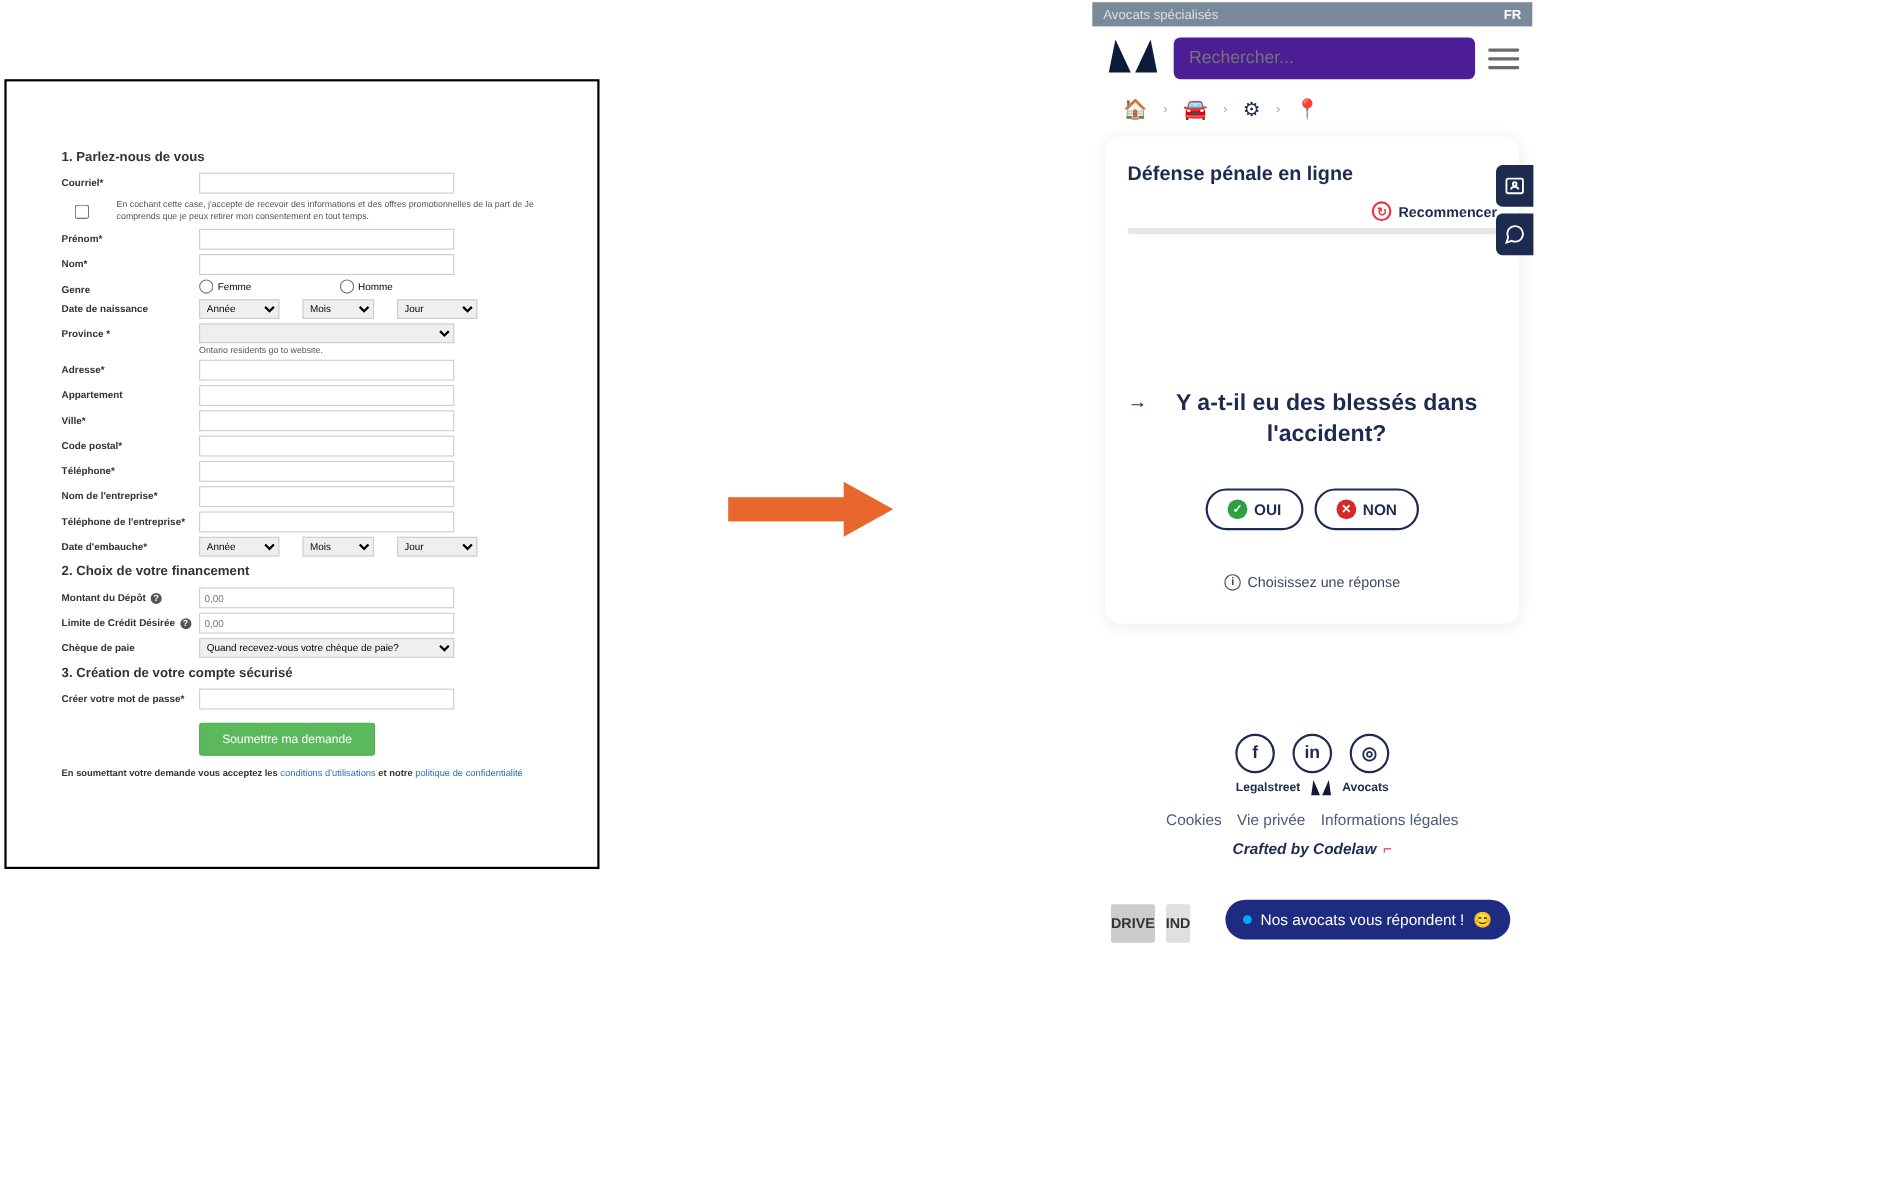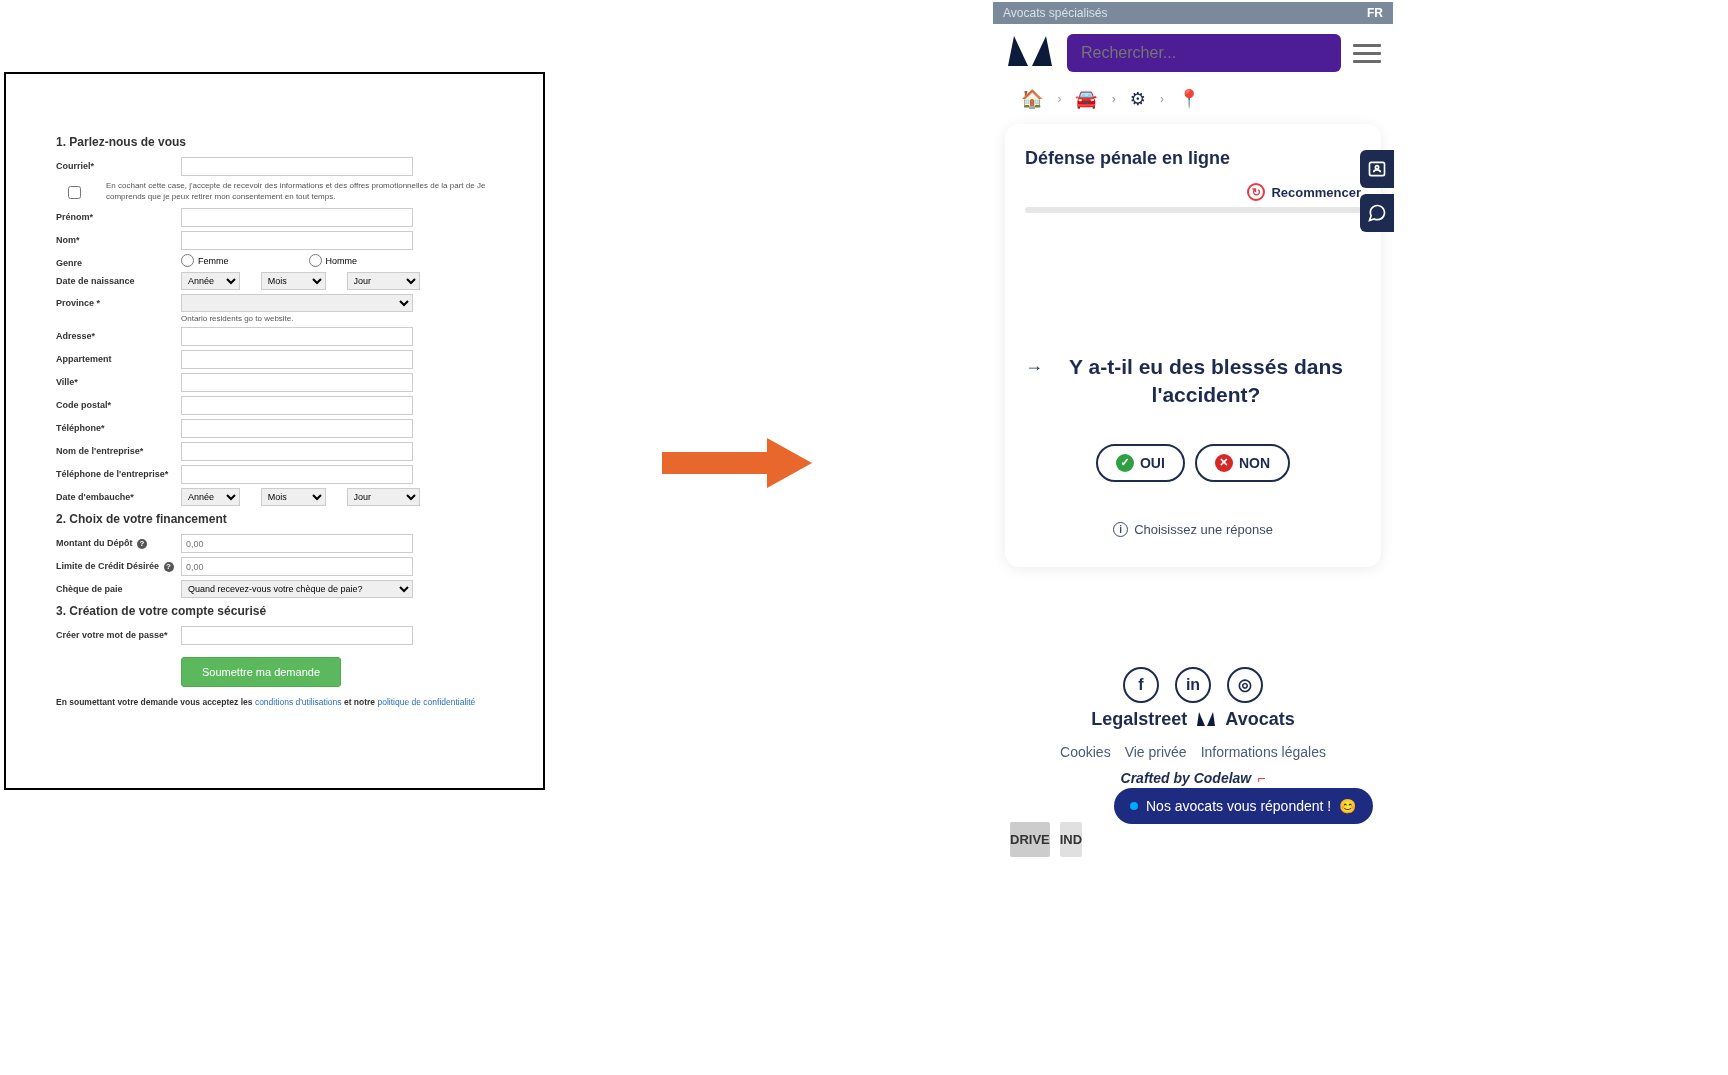--- a/index.html
+++ b/index.html
@@ -58,21 +58,21 @@
       border: 1px solid #ccc;
       padding: 2px 4px;
       font-size: 9px;
     }
     .select-input {
       height: 18px;
       border: 1px solid #ccc;
       font-size: 9px;
       padding: 0 2px;
     }
-    .sel-year { width: 59px; margin-right: 18px; }
+    .sel-year { width: 73px; margin-right: 18px; }
     .sel-month { width: 65px; margin-right: 18px; }
     .sel-day { width: 73px; }
     .sel-full { width: 232px; }
     .checkbox-row {
       display: flex;
       align-items: center;
       margin-bottom: 6px;
     }
     .checkbox-box {
       margin-left: 12px;
@@ -368,21 +368,21 @@
       justify-content: center;
       color: #1d2b50;
       font-weight: bold;
       font-size: 16px;
     }
     .brand-row {
       display: flex;
       justify-content: center;
       align-items: center;
       gap: 10px;
-      font-size: 18px;
+      font-size: 11px;
       font-weight: 700;
       color: #1d2b50;
       margin-bottom: 14px;
     }
     .mini-logo {
       display: flex;
       gap: 2px;
     }
     .mini-tri {
       width: 0;
@@ -421,21 +421,21 @@
       background: #ccc;
       padding: 10px 0;
       font-size: 13px;
       font-weight: 700;
       color: #333;
       border-radius: 2px;
     }
     .chat-bubble {
       position: absolute;
       left: 1114px;
-      top: 788px;
+      top: 818px;
       background: #1d2b80;
       color: #fff;
       padding: 10px 16px;
       border-radius: 20px;
       font-size: 14px;
       display: flex;
       align-items: center;
       gap: 8px;
     }
     .chat-dot {

